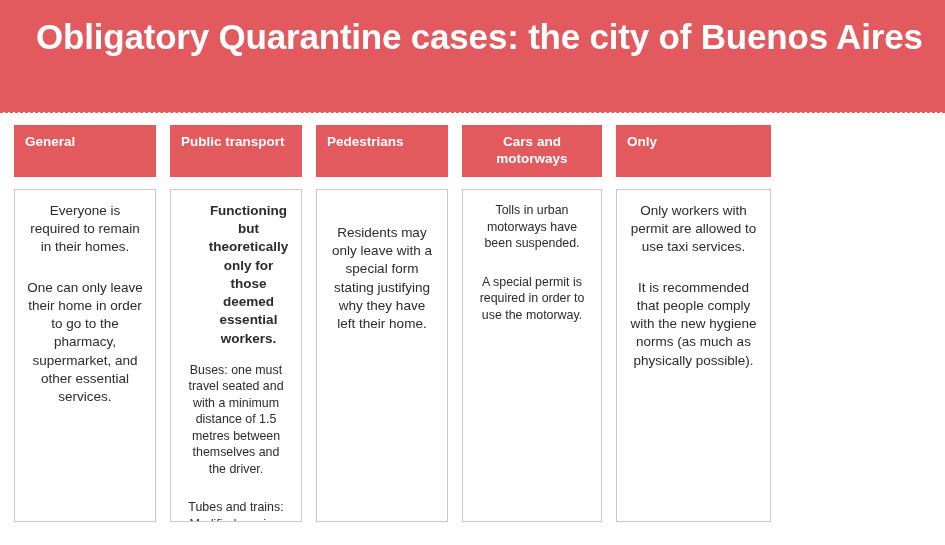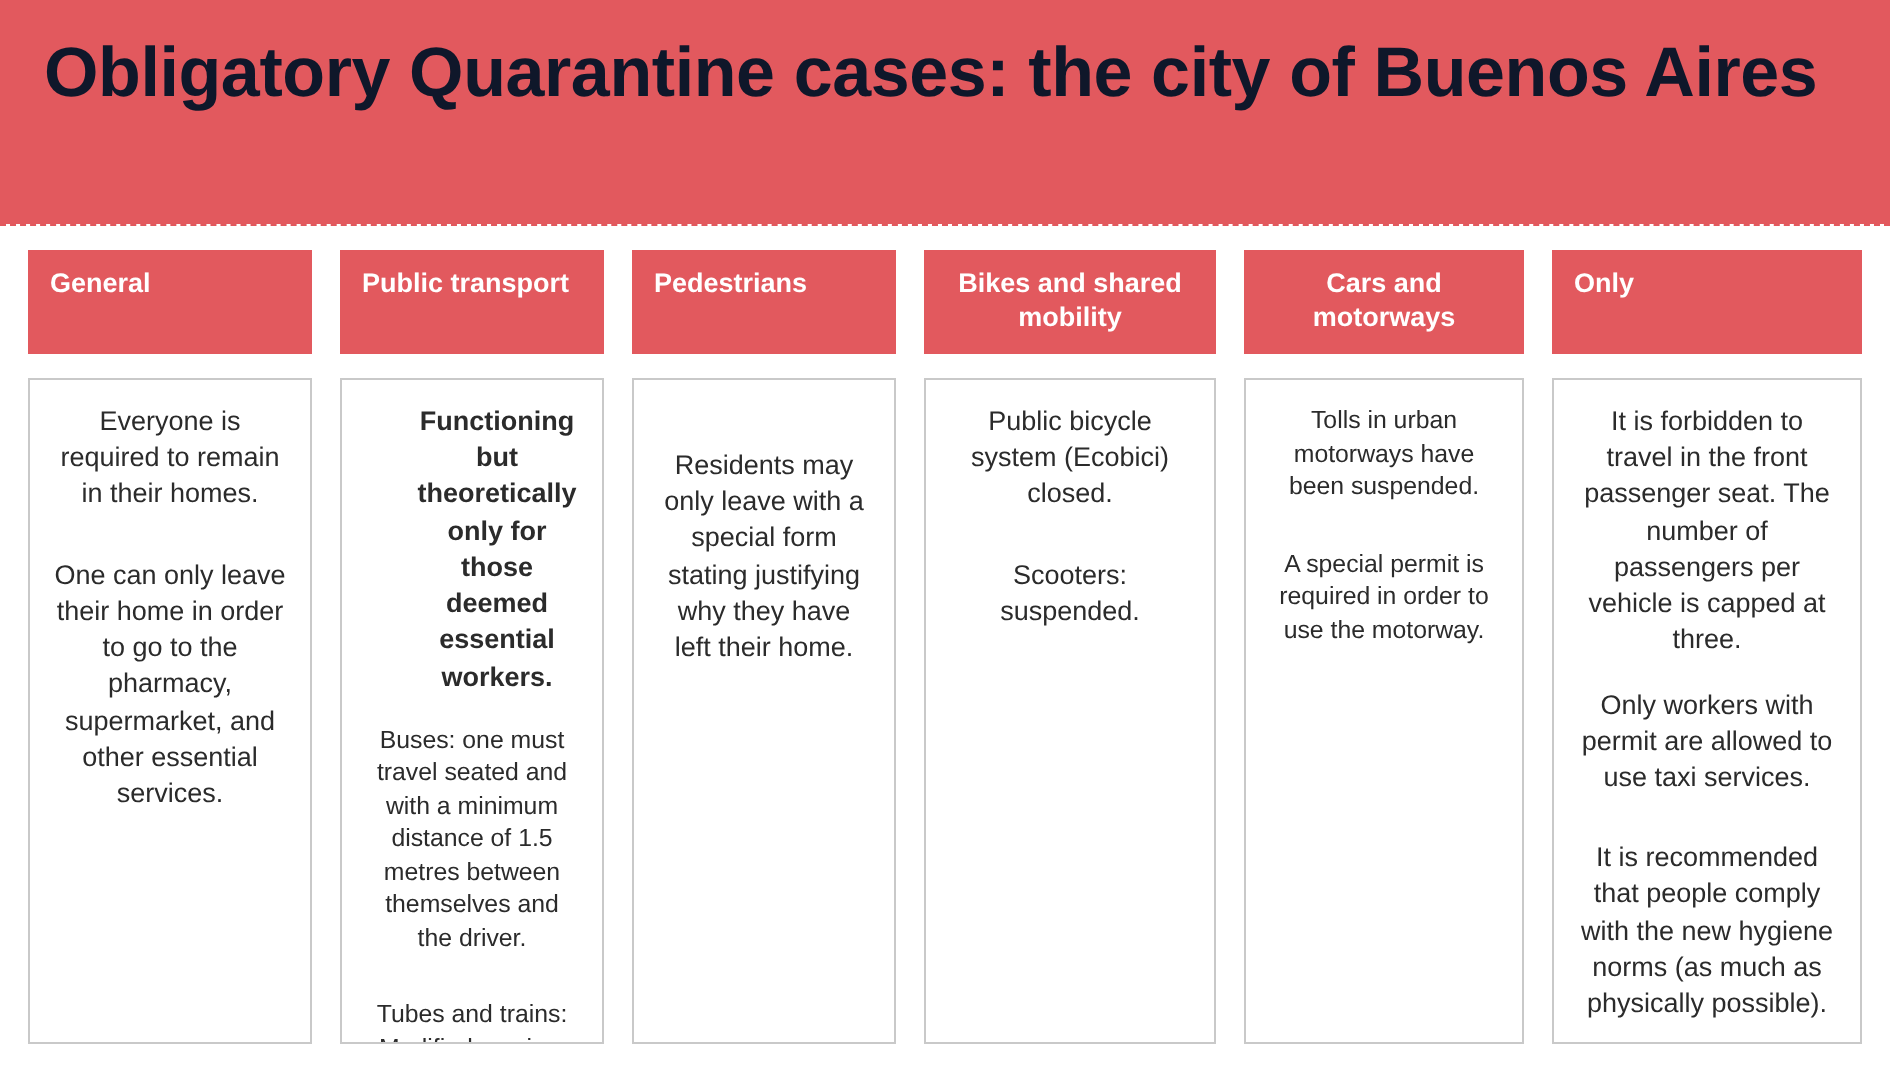--- a/index.html
+++ b/index.html
@@ -14,22 +14,22 @@
     overflow: hidden;
   }
   .page {
     position: relative;
     width: 945px;
     height: 545px;
     background: #ffffff;
   }
   .title-banner {
     background: #e2595e;
-    color: #0f172a;
-    padding: 14px 22px 16px 22px;
+    color: #ffffff;
+    padding: 14px 22px 16px 36px;
     box-sizing: border-box;
     height: 112px;
   }
   .title-banner h1 {
     margin: 0;
     font-size: 35px;
     line-height: 1.33;
     font-weight: bold;
     letter-spacing: -0.2px;
   }
@@ -128,39 +128,31 @@
       </div>
     </div>
 
     <div class="col w-pedestrians">
       <div class="col-header">Pedestrians</div>
       <div class="col-body">
         <p class="para">Residents may only leave with a special form stating justifying why they have left their home.</p>
       </div>
     </div>
 
-    <div class="col w-bikes">
-      <div class="col-header">Bikes and shared mobility</div>
-      <div class="col-body">
-        <p class="para">Public bicycle system (Ecobici) closed.</p>
-        <p class="para">Scooters: suspended.</p>
-      </div>
-    </div>
 
     <div class="col w-cars">
       <div class="col-header">Cars and motorways</div>
       <div class="col-body">
         <p class="para small">Tolls in urban motorways have been suspended.</p>
         <p class="para small">A special permit is required in order to use the motorway.</p>
       </div>
     </div>
 
     <div class="col w-taxis">
       <div class="col-header">Only</div>
       <div class="col-body">
-        <p class="para">It is forbidden to travel in the front passenger seat. The number of passengers per vehicle is capped at three.</p>
         <p class="para">Only workers with permit are allowed to use taxi services.</p>
         <p class="para">It is recommended that people comply with the new hygiene norms (as much as physically possible).</p>
       </div>
     </div>
 
   </div>
 </div>
 
 </body></html>

